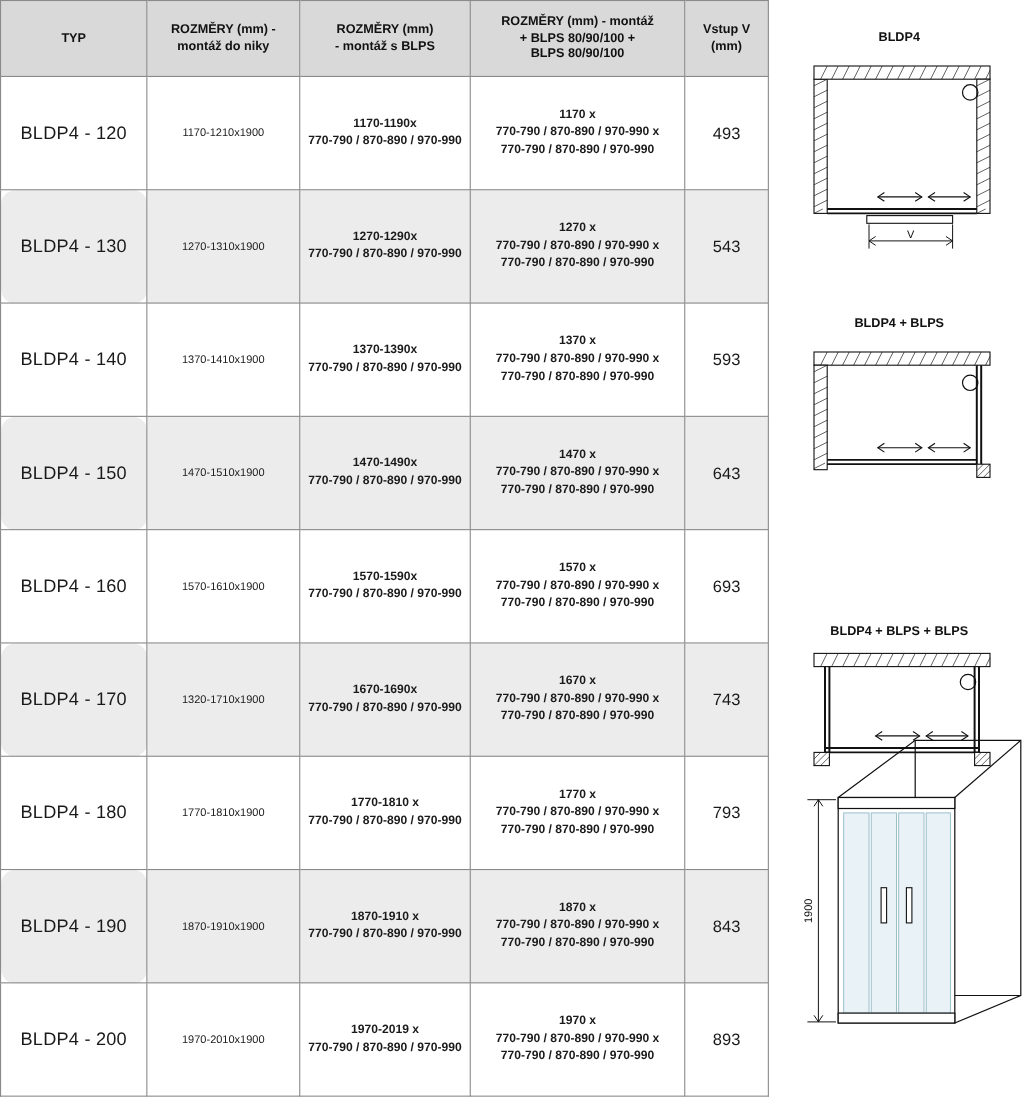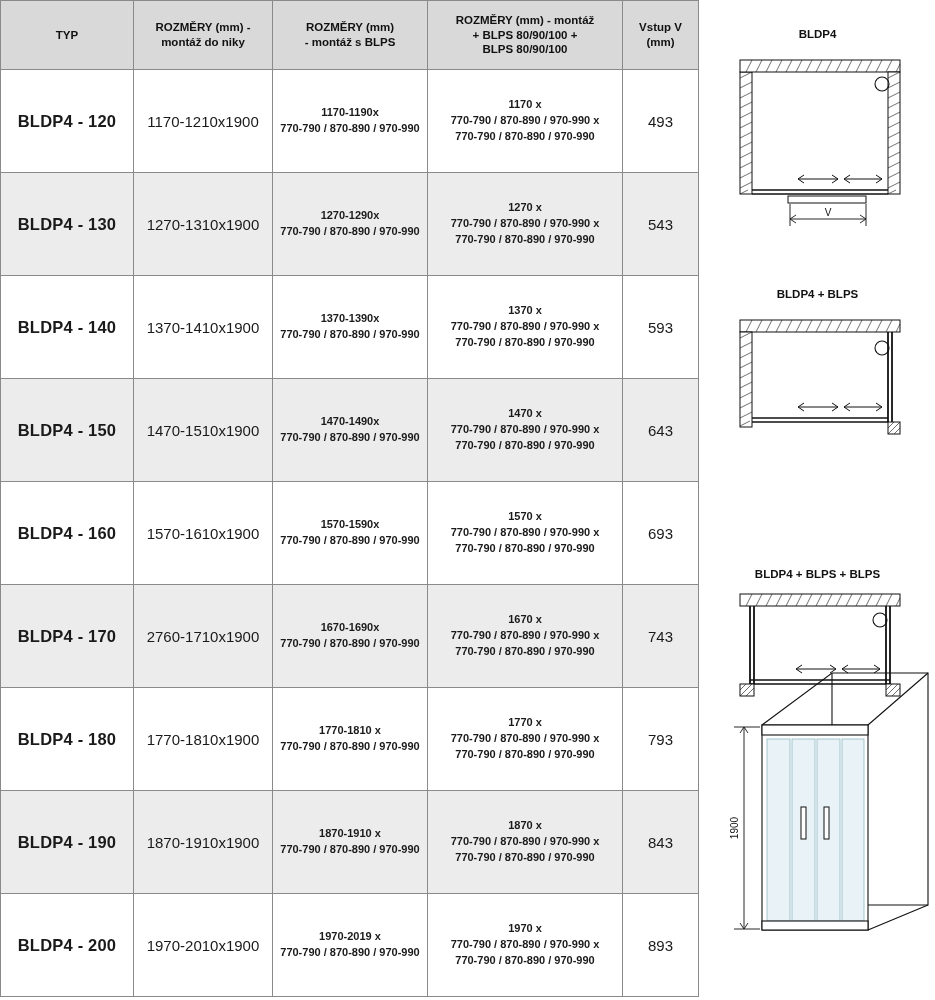--- a/index.html
+++ b/index.html
@@ -46,25 +46,26 @@
     line-height: 1.3;
     height: 64px;
     color: #111;
   }
   table.spec tbody tr.row-odd td { background: #ffffff; }
   table.spec tbody tr.row-even td { background: #ececec; }
   table.spec tbody td { height: 98px; }
 
   td.c-type {
     font-size: 16.5px;
-    font-weight: bold;
+    font-weight: normal;
     letter-spacing: 0.2px;
+    border-radius: 13px;
   }
   td.c-nika {
-    font-size: 15px;
+    font-size: 10px;
   }
   td.c-blps, td.c-blps3 {
     font-size: 11px;
     line-height: 1.45;
   }
   td.c-vstup {
     font-size: 15px;
   }
   .b { font-weight: bold; }
 
@@ -211,21 +212,21 @@
           <td class="c-blps3">
             <div class="b">1570 x</div>
             <div class="b">770-790 / 870-890 / 970-990 x</div>
             <div class="b">770-790 / 870-890 / 970-990</div>
           </td>
           <td class="c-vstup">693</td>
         </tr>
 
         <tr class="row-even">
           <td class="c-type">BLDP4 - 170</td>
-          <td class="c-nika">2760-1710x1900</td>
+          <td class="c-nika">1320-1710x1900</td>
           <td class="c-blps">
             <div class="b">1670-1690x</div>
             <div class="b">770-790 / 870-890 / 970-990</div>
           </td>
           <td class="c-blps3">
             <div class="b">1670 x</div>
             <div class="b">770-790 / 870-890 / 970-990 x</div>
             <div class="b">770-790 / 870-890 / 970-990</div>
           </td>
           <td class="c-vstup">743</td>

